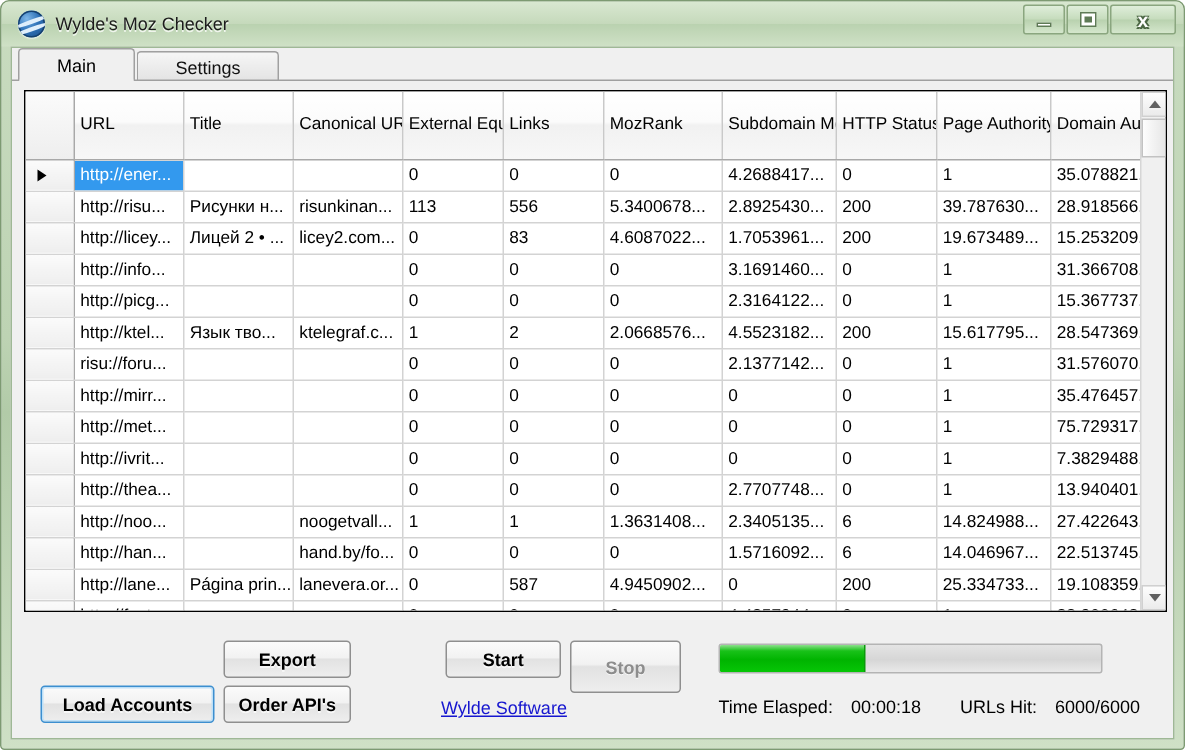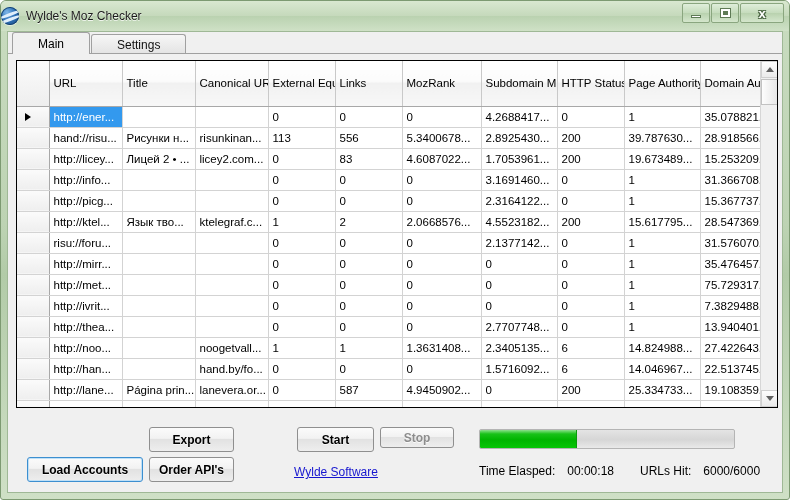--- a/index.html
+++ b/index.html
@@ -24,21 +24,21 @@
     content:""; position:absolute; left:0; top:0; right:0; height:30px;
     background: linear-gradient(to bottom, #d9e8d1 0%, #c5d9bb 50%, #bad2b0 51%, #cfe1c6 100%);
     pointer-events:none;
   }
 
   .titlebar {
     position: relative;
     height: 30px;
     display: flex;
     align-items: center;
-    padding-left: 0;
+    padding-left: 11px;
     z-index: 2;
   }
   .app-icon {
     width: 18px; height: 18px; margin-right: 7px;
     border-radius: 50%;
     background: radial-gradient(circle at 33% 30%, #7fb7e8 0%, #2f72b8 45%, #1b4d86 100%);
     box-shadow: inset 0 0 0 1px #15406f, 0 1px 1px rgba(255,255,255,.6);
     position: relative; flex: none;
     overflow: hidden;
   }
@@ -239,21 +239,21 @@
     border: 1px solid #3c8fd0;
     box-shadow: inset 0 0 0 1px #bfe0f7;
   }
   .btn.disabled { color: #8d8d8d; text-shadow: 0 1px 0 rgba(255,255,255,.8); }
 
   .btn-load-urls     { left: 26px;  top: 426px; width: 116px; height: 25px; }
   .btn-export        { left: 148px; top: 426px; width: 85px;  height: 25px; }
   .btn-load-accounts { left: 26px;  top: 456px; width: 116px; height: 25px; }
   .btn-order-apis    { left: 148px; top: 456px; width: 85px;  height: 25px; }
   .btn-start         { left: 296px; top: 426px; width: 77px;  height: 25px; }
-  .btn-stop          { left: 379px; top: 426px; width: 74px;  height: 21px; }
+  .btn-stop          { left: 379px; top: 426px; width: 74px;  height: 35px; }
 
   .link {
     position: absolute; left: 293px; top: 464px;
     font-size: 12px; color: #1616cf;
     text-decoration: underline;
     cursor: pointer;
   }
 
   .progress {
     position: absolute; left: 478px; top: 428px;
@@ -356,21 +356,21 @@
                   <td>0</td>
                   <td>0</td>
                   <td>0</td>
                   <td>4.2688417...</td>
                   <td>0</td>
                   <td>1</td>
                   <td>35.078821...</td>
                 </tr>
                 <tr>
                   <td class="rowhdr"></td>
-                  <td>hand://risu...</td>
+                  <td>http://risu...</td>
                   <td>Рисунки н...</td>
                   <td>risunkinan...</td>
                   <td>113</td>
                   <td>556</td>
                   <td>5.3400678...</td>
                   <td>2.8925430...</td>
                   <td>200</td>
                   <td>39.787630...</td>
                   <td>28.918566...</td>
                 </tr>

